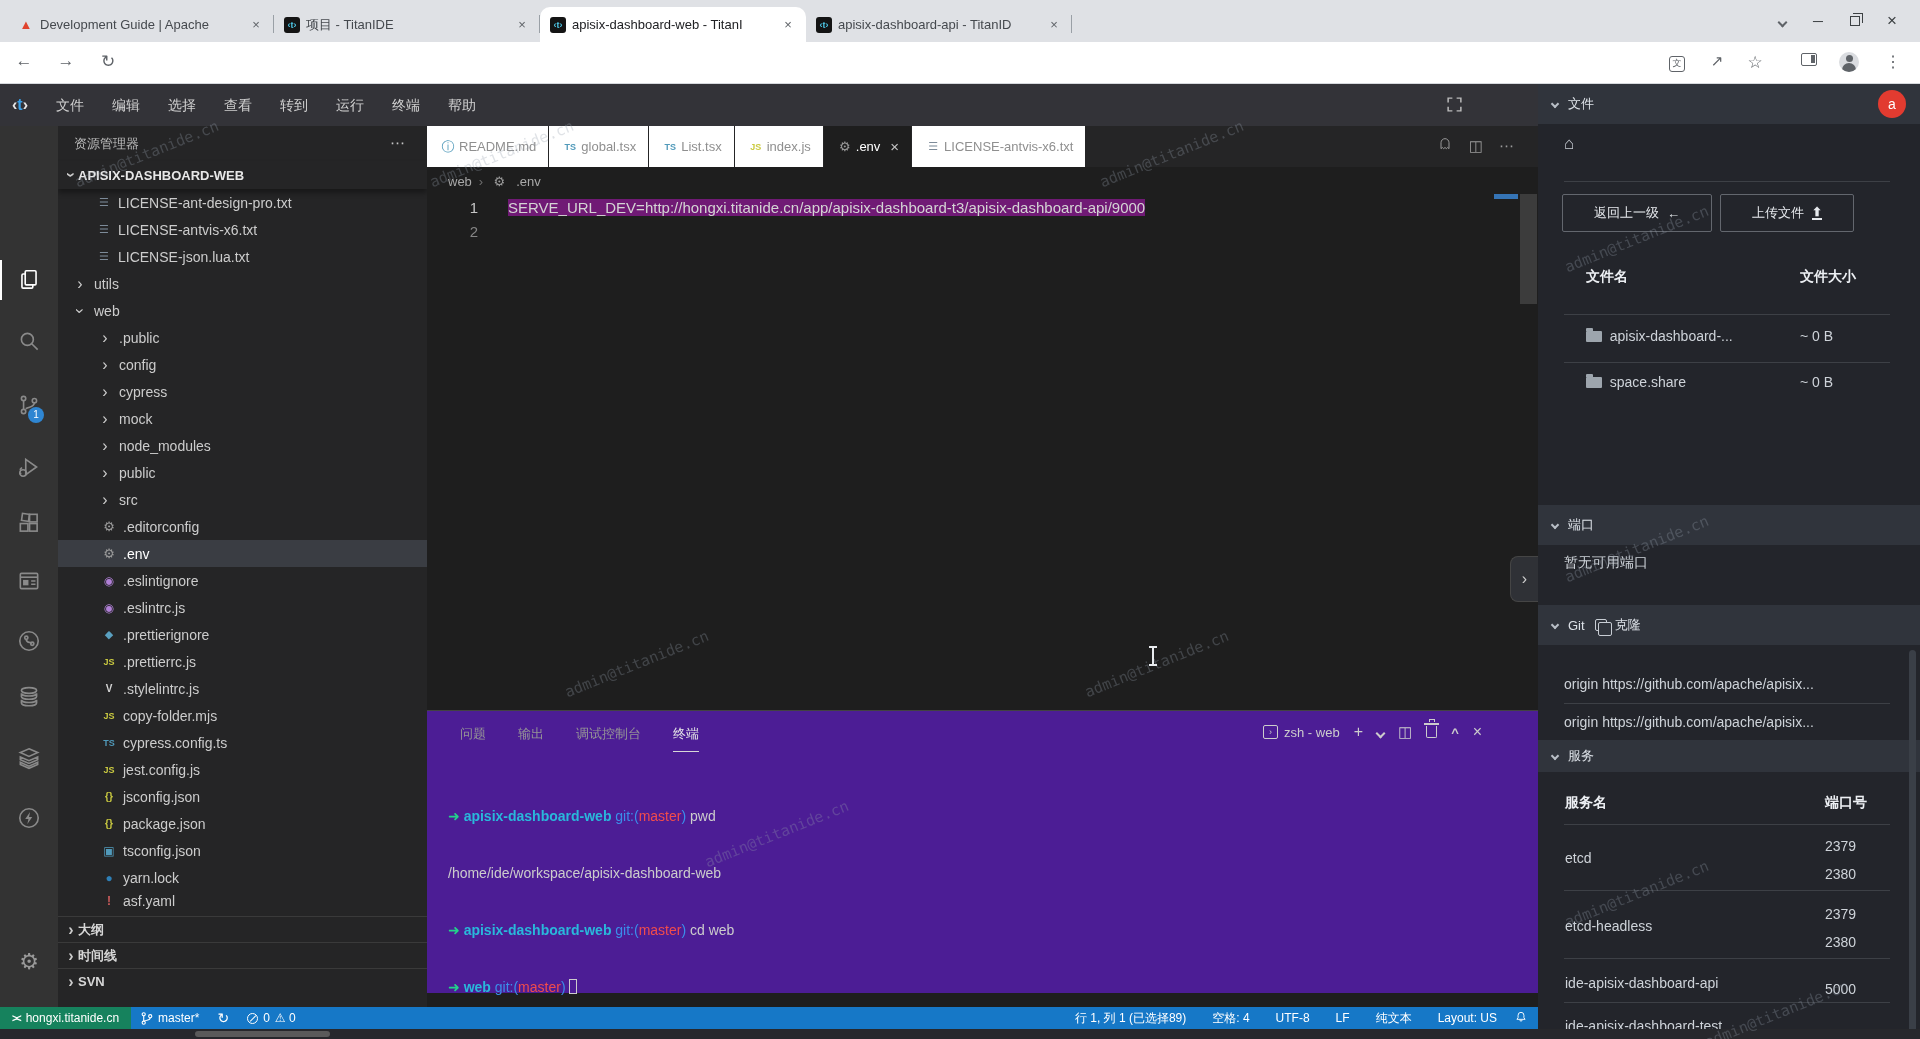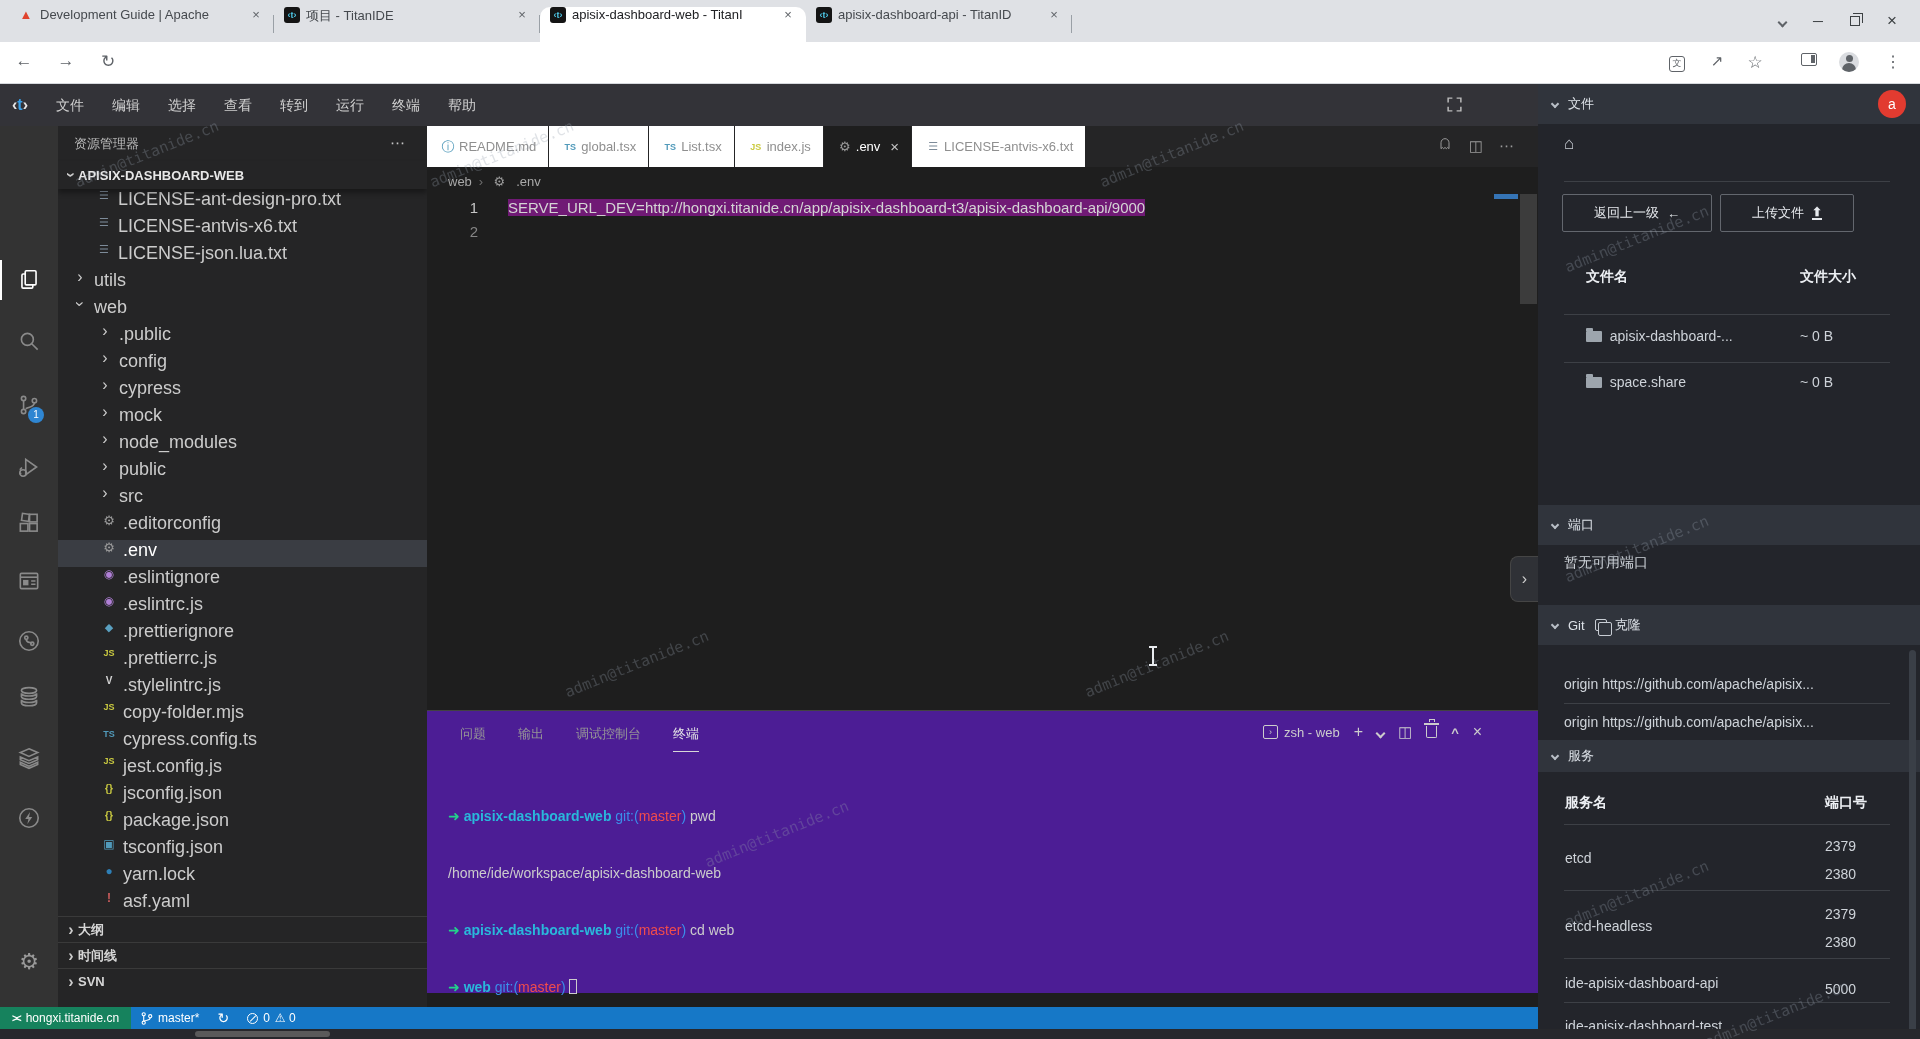--- a/index.html
+++ b/index.html
@@ -1,21 +1,21 @@
 <!DOCTYPE html>
 <html><head>
 <meta charset="utf-8">
 <style>
   *{margin:0;padding:0;box-sizing:border-box;font-family:"Liberation Sans",sans-serif}
   html,body{width:1920px;height:1039px;overflow:hidden;background:#1e1e1e;position:relative}
   .abs{position:absolute}
   
   #tabstrip{position:absolute;left:0;top:0;width:1920px;height:42px;background:#dfe1e5}
   #btabs{position:absolute;left:8px;top:7px;display:flex}
-  .btab{width:266px;height:35px;display:flex;padding:0 10px;border-radius:10px 10px 0 0;color:#45494e;font-size:13px;position:relative}
+  .btab{width:266px;height:35px;display:flex;align-items:center;padding:0 10px;border-radius:10px 10px 0 0;color:#45494e;font-size:13px;position:relative}
   .btab .sep{position:absolute;right:0;top:8px;width:1px;height:18px;background:#9aa0a6}
   .btab.active{background:#fff;color:#202124}
   .btitle{flex:1;white-space:nowrap;overflow:hidden;margin:0 6px}
   .bclose{width:16px;height:16px;line-height:15px;text-align:center;border-radius:8px;color:#5f6368;font-size:13px}
   .fav{width:16px;height:16px;flex:0 0 16px;text-align:center}
   .fav-apisix::before{content:'▲';color:#e0432e;font-size:13px;line-height:16px;display:block}
   .fav-titan{background:#141414;border-radius:3px;color:#4ec9e8;font-size:9px;line-height:16px;font-weight:bold}
   .fav-titan::before{content:'‹t›'}
   #winctl{position:absolute;right:0;top:0;height:42px;display:flex;align-items:center;gap:22px;padding:0 18px;color:#3c4043}
   .cv{display:inline-block;width:7px;height:7px;border-left:2px solid #5f6368;border-bottom:2px solid #5f6368;transform:rotate(-45deg)}
@@ -50,21 +50,21 @@
   .badge{position:absolute;left:28px;top:26px;width:16px;height:16px;border-radius:8px;background:#2f86d2;color:#fff;font-size:10px;line-height:16px;text-align:center}
   #gearbtm{position:absolute;left:0;bottom:32px;width:58px;text-align:center;font-size:22px;color:#9a9a9a}
   
   #sidebar{position:absolute;left:58px;top:126px;width:369px;height:881px;background:#252526;color:#cccccc;overflow:hidden}
   #sbhead{height:35px;display:flex;align-items:center;padding:0 16px;font-size:13px;color:#bbbbbb}
   #sbmore{position:absolute;right:22px;top:8px;color:#c5c5c5;font-size:15px}
   #rootrow{height:28px;display:flex;align-items:center;font-weight:bold;font-size:13px;color:#e8e8e8;padding-left:6px;box-shadow:0 4px 5px rgba(0,0,0,.35);position:relative;z-index:2}
   .chev{display:inline-block;color:#cccccc;font-size:16px;width:14px;text-align:center}
   .chev.open{transform:rotate(90deg)}
   #tree{position:relative}
-  .trow{height:27px;display:flex;align-items:flex-start;font-size:18px;white-space:nowrap}
+  .trow{height:27px;display:flex;align-items:center;font-size:14px;white-space:nowrap}
   .trow.sel{background:#3a3d43;color:#fff}
   .trow.clip{height:20px;overflow:hidden}
   .ind1{padding-left:13px}.ind1.file{padding-left:37px}
   .ind2{padding-left:38px}.ind2.file{padding-left:42px}
   .ticon{display:inline-flex;width:18px;justify-content:center;margin-right:5px;font-size:12px}
   .i-chev::before{content:'›';color:#ccc;font-size:16px;line-height:14px}
   .i-chev.open{transform:rotate(90deg)}
   .i-list::before{content:'☰';color:#7d8b99;font-size:11px}
   .i-gear::before{content:'⚙';color:#9a9a9a;font-size:13px}
   .i-eslint::before{content:'◉';color:#b180d7;font-size:12px}
@@ -672,20 +672,33 @@
           <circle cx="11" cy="5.5" r="1.7" stroke="#fff" fill="none" stroke-width="1.2"></circle>
           <path d="M4 5.2v5.6M11 7.2c0 3-3.5 2.3-6.2 3.6" stroke="#fff" fill="none" stroke-width="1.2"></path>
         </svg>
       <span>master*</span>
     </span>
     <span class="sitm" style="font-size:14px">↻</span>
     <span class="sitm">
       <span class="errico"></span>
       <span>0</span>
       <span>⚠ 0</span>
+    </span>
+  </div>
+  <div id="sbright">
+    <span class="sitm">行 1, 列 1 (已选择89)</span>
+    <span class="sitm">空格: 4</span>
+    <span class="sitm">UTF-8</span>
+    <span class="sitm">LF</span>
+    <span class="sitm">纯文本</span>
+    <span class="sitm">Layout: US</span>
+    <span>
+      <svg width="14" height="14" viewBox="0 0 24 24">
+          <path d="M12 4a5 5 0 0 0-5 5v4l-2 3h14l-2-3V9a5 5 0 0 0-5-5zM10 17a2 2 0 0 0 4 0" stroke="#fff" fill="none" stroke-width="1.6"></path>
+        </svg>
     </span>
   </div>
 </div>
 <div id="hscroll">
   <div id="hthumb"></div>
 </div>
 
 <span class="wm" style="left:70px;top:145px">admin@titanide.cn</span>
 <span class="wm" style="left:425px;top:145px">admin@titanide.cn</span>
 <span class="wm" style="left:1095px;top:145px">admin@titanide.cn</span>

